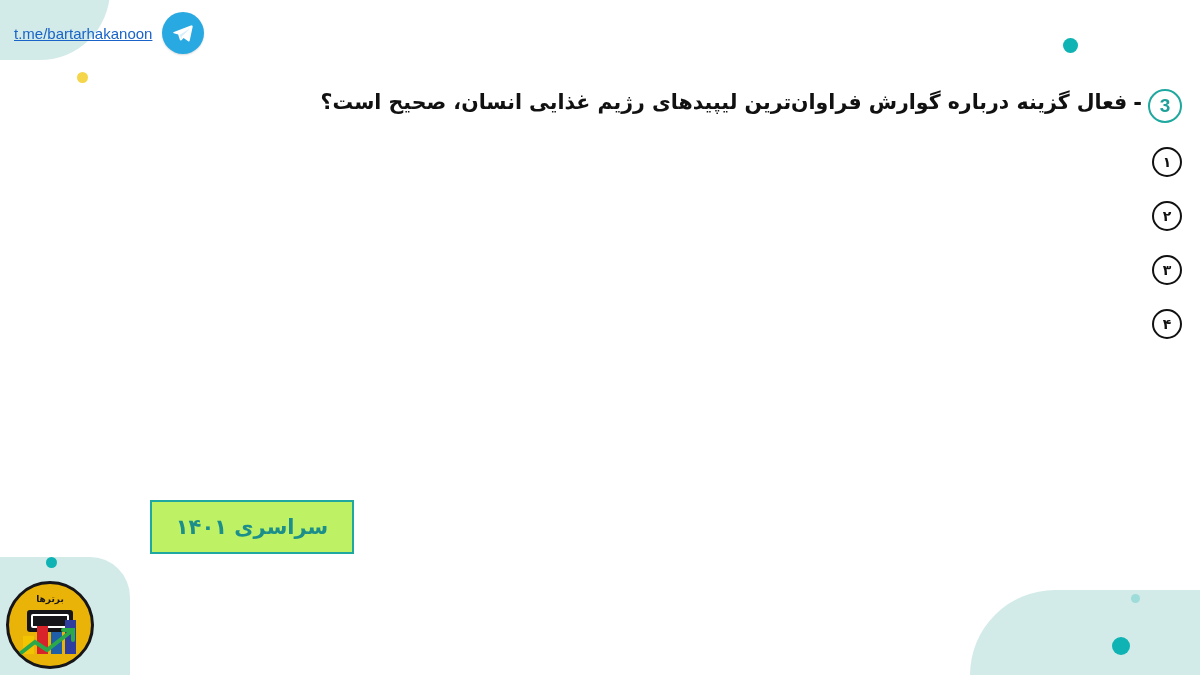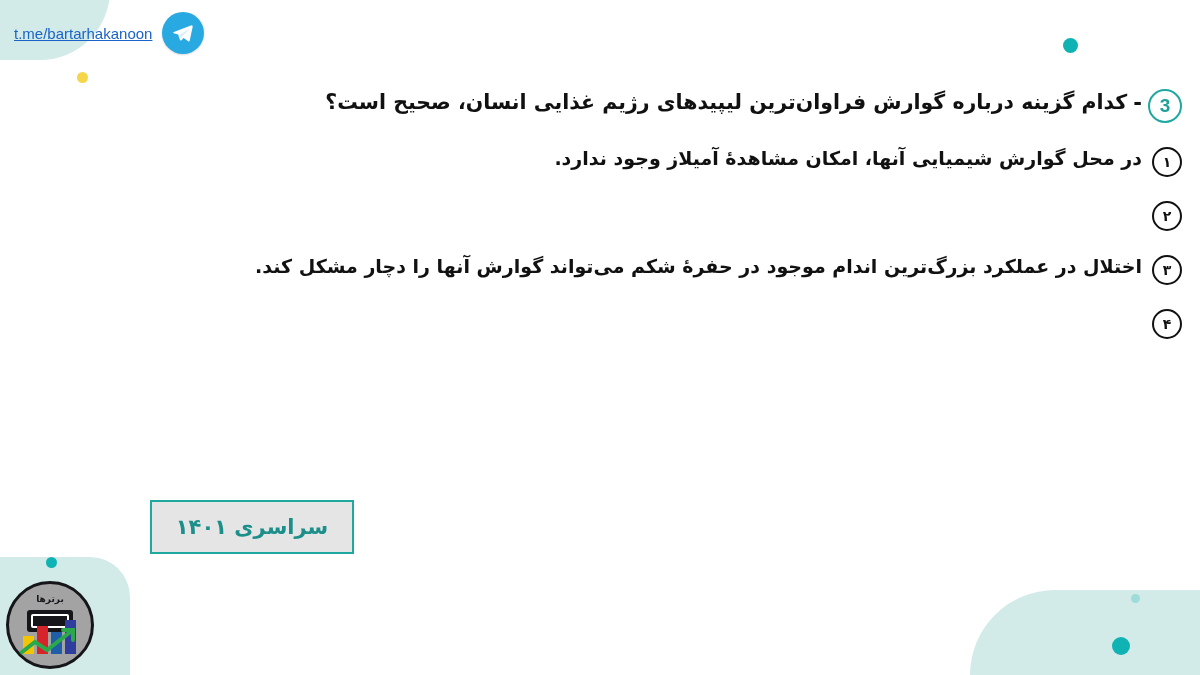--- a/index.html
+++ b/index.html
@@ -172,21 +172,21 @@
   .source-tag {
     position: absolute;
     left: 150px;
     top: 500px;
     width: 200px;
     height: 50px;
     border: 2px solid #1fa89f;
     display: flex;
     align-items: center;
     justify-content: center;
-    background: #e5e5e5;
+    background: #bef264;
   }
   .source-tag span {
     font-size: 21px;
     font-weight: bold;
     color: #1c8f8a;
     letter-spacing: 1px;
   }
 
   
   .logo-wrap {
@@ -194,21 +194,21 @@
     left: 2px;
     bottom: 2px;
     width: 96px;
     height: 96px;
     z-index: 6;
   }
   .logo-wrap .ring {
     position: absolute;
     inset: 4px;
     border-radius: 50%;
-    background: #a3a3a3;
+    background: #eab308;
     border: 3px solid #15151a;
     overflow: hidden;
   }
   .logo-text {
     position: absolute;
     top: 10px;
     left: 0;
     right: 0;
     text-align: center;
     font-size: 9px;
@@ -280,34 +280,32 @@
       <path d="M8.6 13.9l9.1-5.6c.45-.27.86-.12.52.18l-7.4 6.7-.28 3.1z" fill="#d6eefc"></path>
     </svg>
   </div>
   <a class="tg-link" href="#">t.me/bartarhakanoon</a>
 </div>
 
 <div class="question-area">
   <div class="q-stem-row">
     <span class="q-number">3</span>
     <span class="q-dash">-</span>
-    <span class="q-stem">کدام گزینه درباره گوارش فراوان‌ترین لیپیدهای رژیم غذایی انسان، صحیح است؟</span>
+    <span class="q-stem">فعال گزینه درباره گوارش فراوان‌ترین لیپیدهای رژیم غذایی انسان، صحیح است؟</span>
   </div>
 
   <div class="options">
     <div class="option-row">
       <span class="opt-marker">۱</span>
-      <span class="opt-text">در محل گوارش شیمیایی آنها، امکان مشاهدۀ آمیلاز وجود ندارد.</span>
     </div>
     <div class="option-row">
       <span class="opt-marker">۲</span>
     </div>
     <div class="option-row">
       <span class="opt-marker">۳</span>
-      <span class="opt-text">اختلال در عملکرد بزرگ‌ترین اندام موجود در حفرۀ شکم می‌تواند گوارش آنها را دچار مشکل کند.</span>
     </div>
     <div class="option-row">
       <span class="opt-marker">۴</span>
     </div>
   </div>
 </div>
 
 <div class="source-tag">
   <span>سراسری ۱۴۰۱</span>
 </div>

